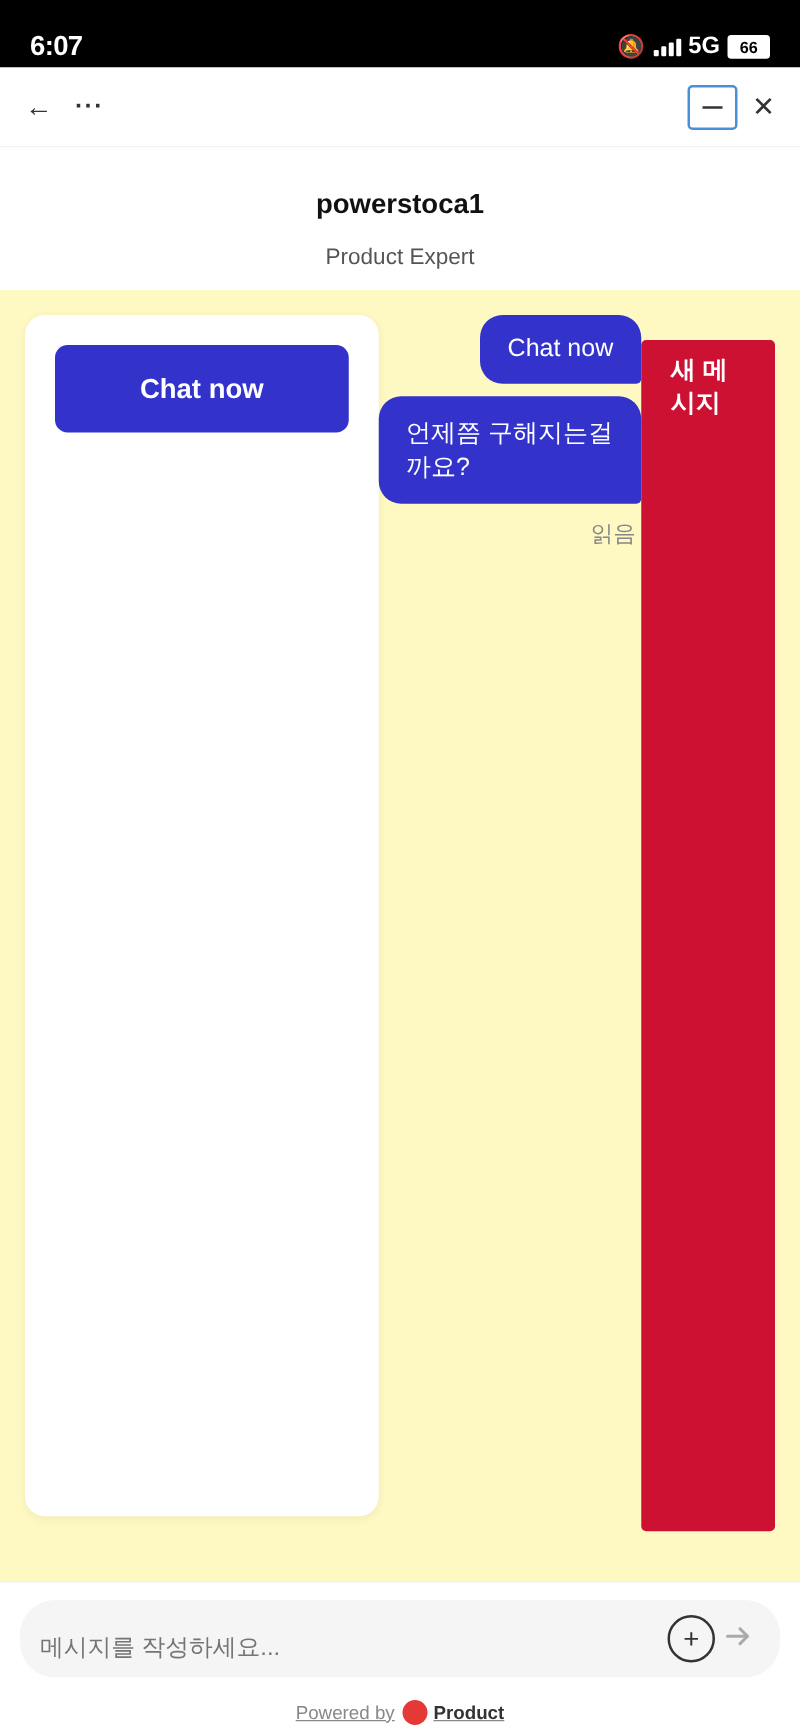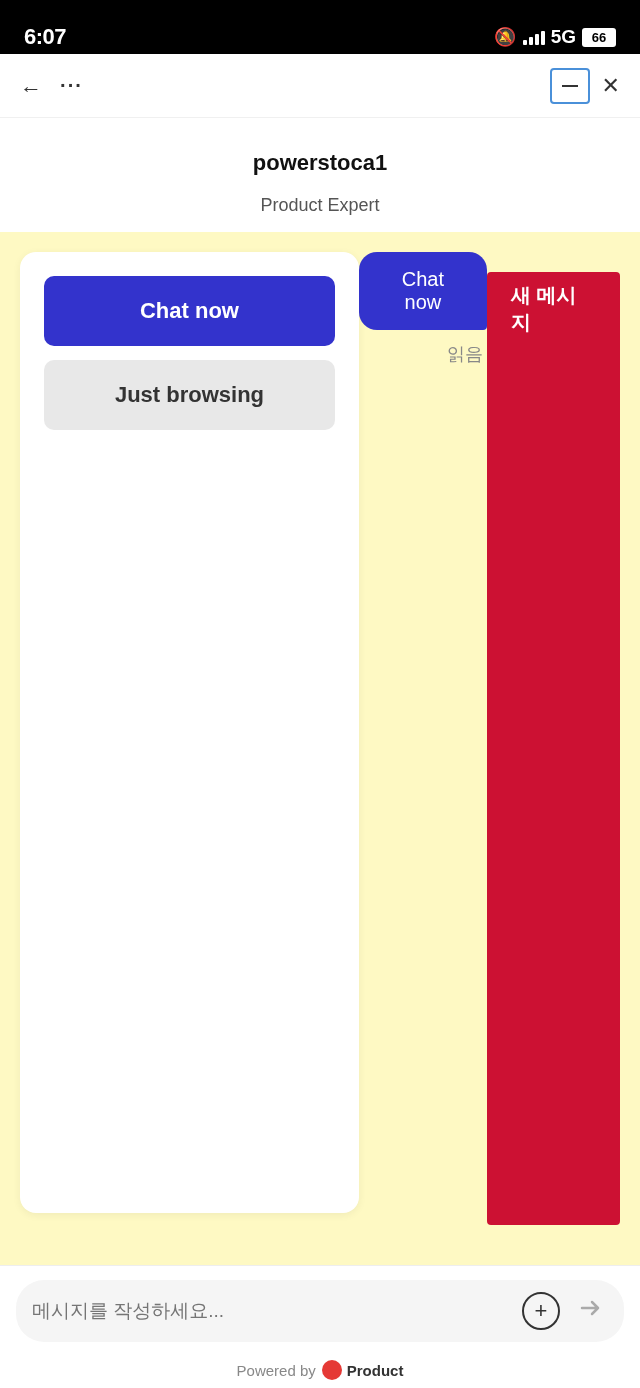--- a/index.html
+++ b/index.html
@@ -264,25 +264,24 @@
     .spacer { flex: 1; }
 
     
     .input-area {
       background: #fff;
       padding: 14px 16px 10px;
       border-top: 1px solid #eee;
     }
     .input-row {
       display: flex;
-      align-items: center;
+      align-items: flex-end;
       background: #f5f5f5;
       border-radius: 28px;
       padding: 12px 16px;
-      gap: 12px;
     }
     .message-input {
       flex: 1;
       border: none;
       background: transparent;
       font-size: 19px;
       color: #999;
       outline: none;
     }
     .attach-btn {
@@ -308,20 +307,21 @@
     
     .powered-by {
       text-align: center;
       padding: 8px;
       font-size: 15px;
       color: #888;
       display: flex;
       align-items: center;
       justify-content: center;
       gap: 6px;
+      text-decoration: underline;
     }
     .livechat-logo {
       display: flex;
       align-items: center;
       gap: 5px;
     }
     .livechat-icon {
       width: 20px;
       height: 20px;
       background: #e53935;
@@ -371,25 +371,25 @@
 
   <div class="agent-info">
     <div class="agent-name">powerstoca1</div>
     <div class="agent-title">Product Expert</div>
   </div>
 
   <div class="chat-area">
 
     <div class="initial-card">
       <button class="btn-chat-now">Chat now</button>
-      <button class="btn-just-browsing">Just browsing</button>
     </div>
 
     <div class="messages-right">
       <div class="bubble-user">Chat now</div>
+      <div class="bubble-user-korean">언제쯤 구해지는걸까요?</div>
       <div class="read-receipt">읽음</div>
     </div>
 
     <div class="new-message-badge">
       <div class="badge-pill">새 메시지</div>
     </div>
 
 
     <div class="spacer"></div>
 

